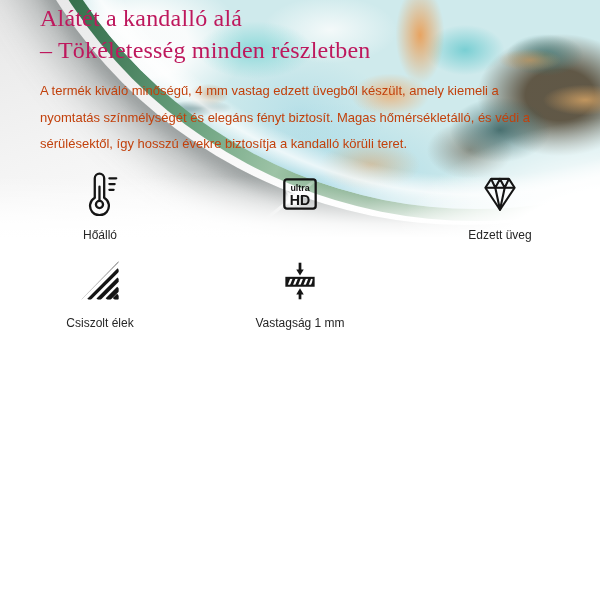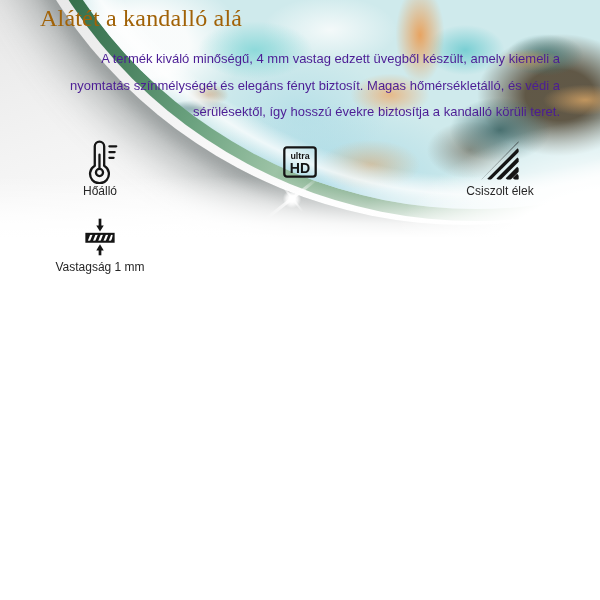--- a/index.html
+++ b/index.html
@@ -48,30 +48,30 @@
         background:linear-gradient(90deg,rgba(255,255,255,0),#fff 50%,rgba(255,255,255,0));
         transform:rotate(52deg);}
   .hero-fade{position:absolute;inset:0;
         background:
           radial-gradient(320px 210px at 105% 118%, #fff 45%, rgba(255,255,255,0) 78%),
           linear-gradient(to bottom, rgba(255,255,255,0) 74%, rgba(255,255,255,.88) 94%, #fff 100%);}
 
   
   .content{position:relative;}
   h1{margin:0;padding:2px 40px 0;font-family:"Liberation Serif","DejaVu Serif",serif;
-     font-weight:400;font-size:24px;line-height:32px;color:#a16207;letter-spacing:.2px;}
+     font-weight:400;font-size:24px;line-height:32px;color:#be185d;letter-spacing:.2px;}
   h1 .t-line{display:block;}
-  .desc{margin:12px 40px 0;max-width:526px;font-size:13px;line-height:26.5px;color:#4c1d95;text-align:right;}
+  .desc{margin:12px 40px 0;max-width:526px;font-size:13px;line-height:26.5px;color:#c2410c;}
 
   
   .features{margin-top:12px;display:grid;grid-template-columns:repeat(3,1fr);row-gap:16px;}
   .feature{display:flex;flex-direction:column;align-items:center;}
   .icon-box{width:46px;height:46px;display:flex;align-items:center;justify-content:center;}
   .icon-box svg{width:46px;height:46px;}
-  .f-label{margin-top:0;font-size:12px;color:#262626;}
+  .f-label{margin-top:12px;font-size:12px;color:#262626;}
 </style>
 </head>
 <body>
 
 <div class="page">
 
   <div class="hero">
     <div class="disc-shadow"></div>
     <div class="disc-edge"></div>
     <div class="disc-art"></div>
@@ -80,20 +80,21 @@
       <div class="ray1"></div>
         <div class="ray2"></div>
         <div class="core"></div>
     </div>
     <div class="hero-fade"></div>
   </div>
 
   <div class="content">
     <h1>
       <span class="t-line">Alátét a kandalló alá</span>
+      <span class="t-line">– Tökéletesség minden részletben</span>
     </h1>
 
     <p class="desc">A termék kiváló minőségű, 4 mm vastag edzett üvegből készült, amely kiemeli a nyomtatás színmélységét és elegáns fényt biztosít. Magas hőmérsékletálló, és védi a sérülésektől, így hosszú évekre biztosítja a kandalló körüli teret.</p>
 
     <div class="features">
 
       <div class="feature">
         <div class="icon-box">
           <svg viewBox="0 0 44 44" fill="none" stroke="#151515" stroke-width="2.2" stroke-linecap="round">
             <path d="M17 26.5 V8 a4.5 4.5 0 0 1 9 0 v18.5 a9 9 0 1 1 -9 0 Z"></path>
@@ -111,20 +112,31 @@
         <div class="icon-box">
           <svg viewBox="0 0 44 44" fill="none">
             <rect x="7" y="9" width="30" height="28" rx="2.5" stroke="#151515" stroke-width="2.2"></rect>
             <text x="22" y="20.5" text-anchor="middle" fill="#151515" stroke="none" font-family="Liberation Sans, sans-serif" font-size="8.5" font-weight="600">ultra</text>
             <text x="22" y="33" text-anchor="middle" fill="#151515" stroke="none" font-family="Liberation Sans, sans-serif" font-size="13.5" font-weight="700">HD</text>
           </svg>
         </div>
       </div>
 
 
+      <div class="feature">
+        <div class="icon-box">
+          <svg viewBox="0 0 44 44" fill="none" stroke="#151515" stroke-width="2" stroke-linejoin="round">
+            <path d="M13.5 8.5 L30.5 8.5 L36 17 L22 38 L8 17 Z"></path>
+            <path d="M8 17 L36 17"></path>
+            <path d="M13.5 8.5 L17.5 17 L22 8.5 L26.5 17 L30.5 8.5"></path>
+            <path d="M17.5 17 L22 38 L26.5 17"></path>
+          </svg>
+        </div>
+        <div class="f-label">Edzett üveg</div>
+      </div>
 
       <div class="feature">
         <div class="icon-box">
           <svg viewBox="0 0 44 44" fill="none">
             <defs>
                 <clipPath id="tri">
                   <path d="M4 40 L40 3 L40 40 Z"></path>
                 </clipPath>
               </defs>
             <g clip-path="url(#tri)" stroke="#151515" stroke-linecap="butt">

